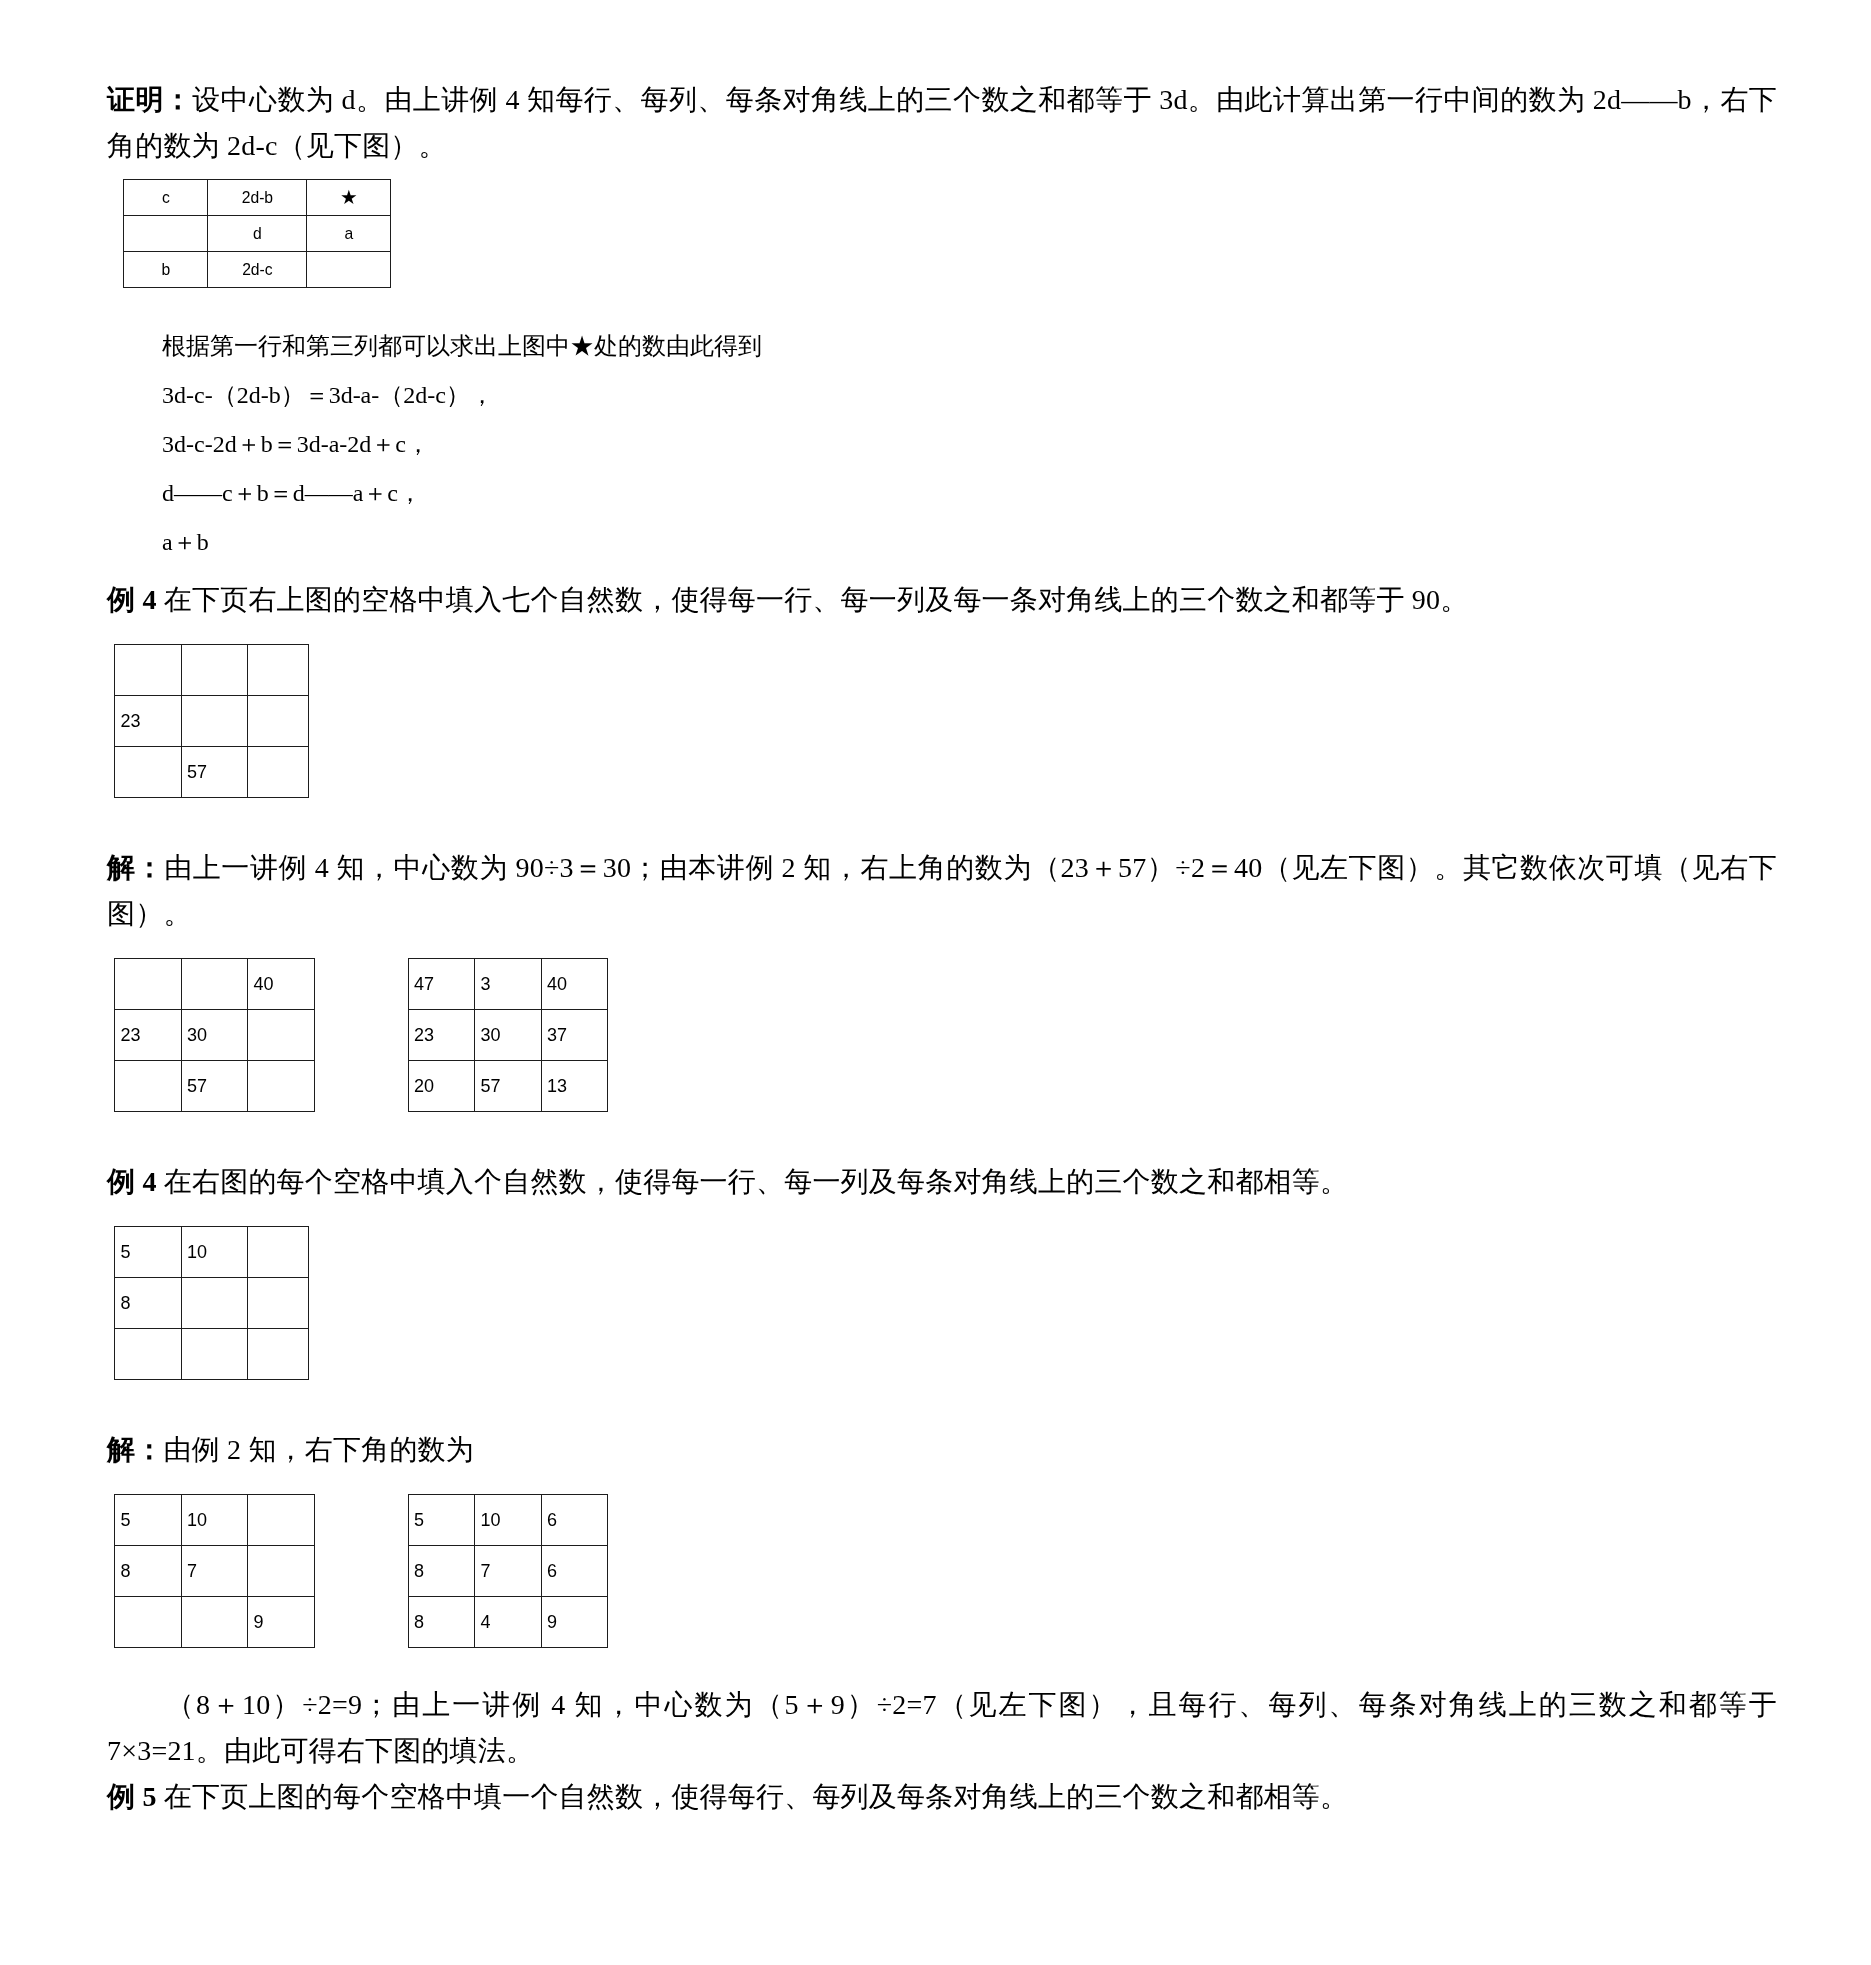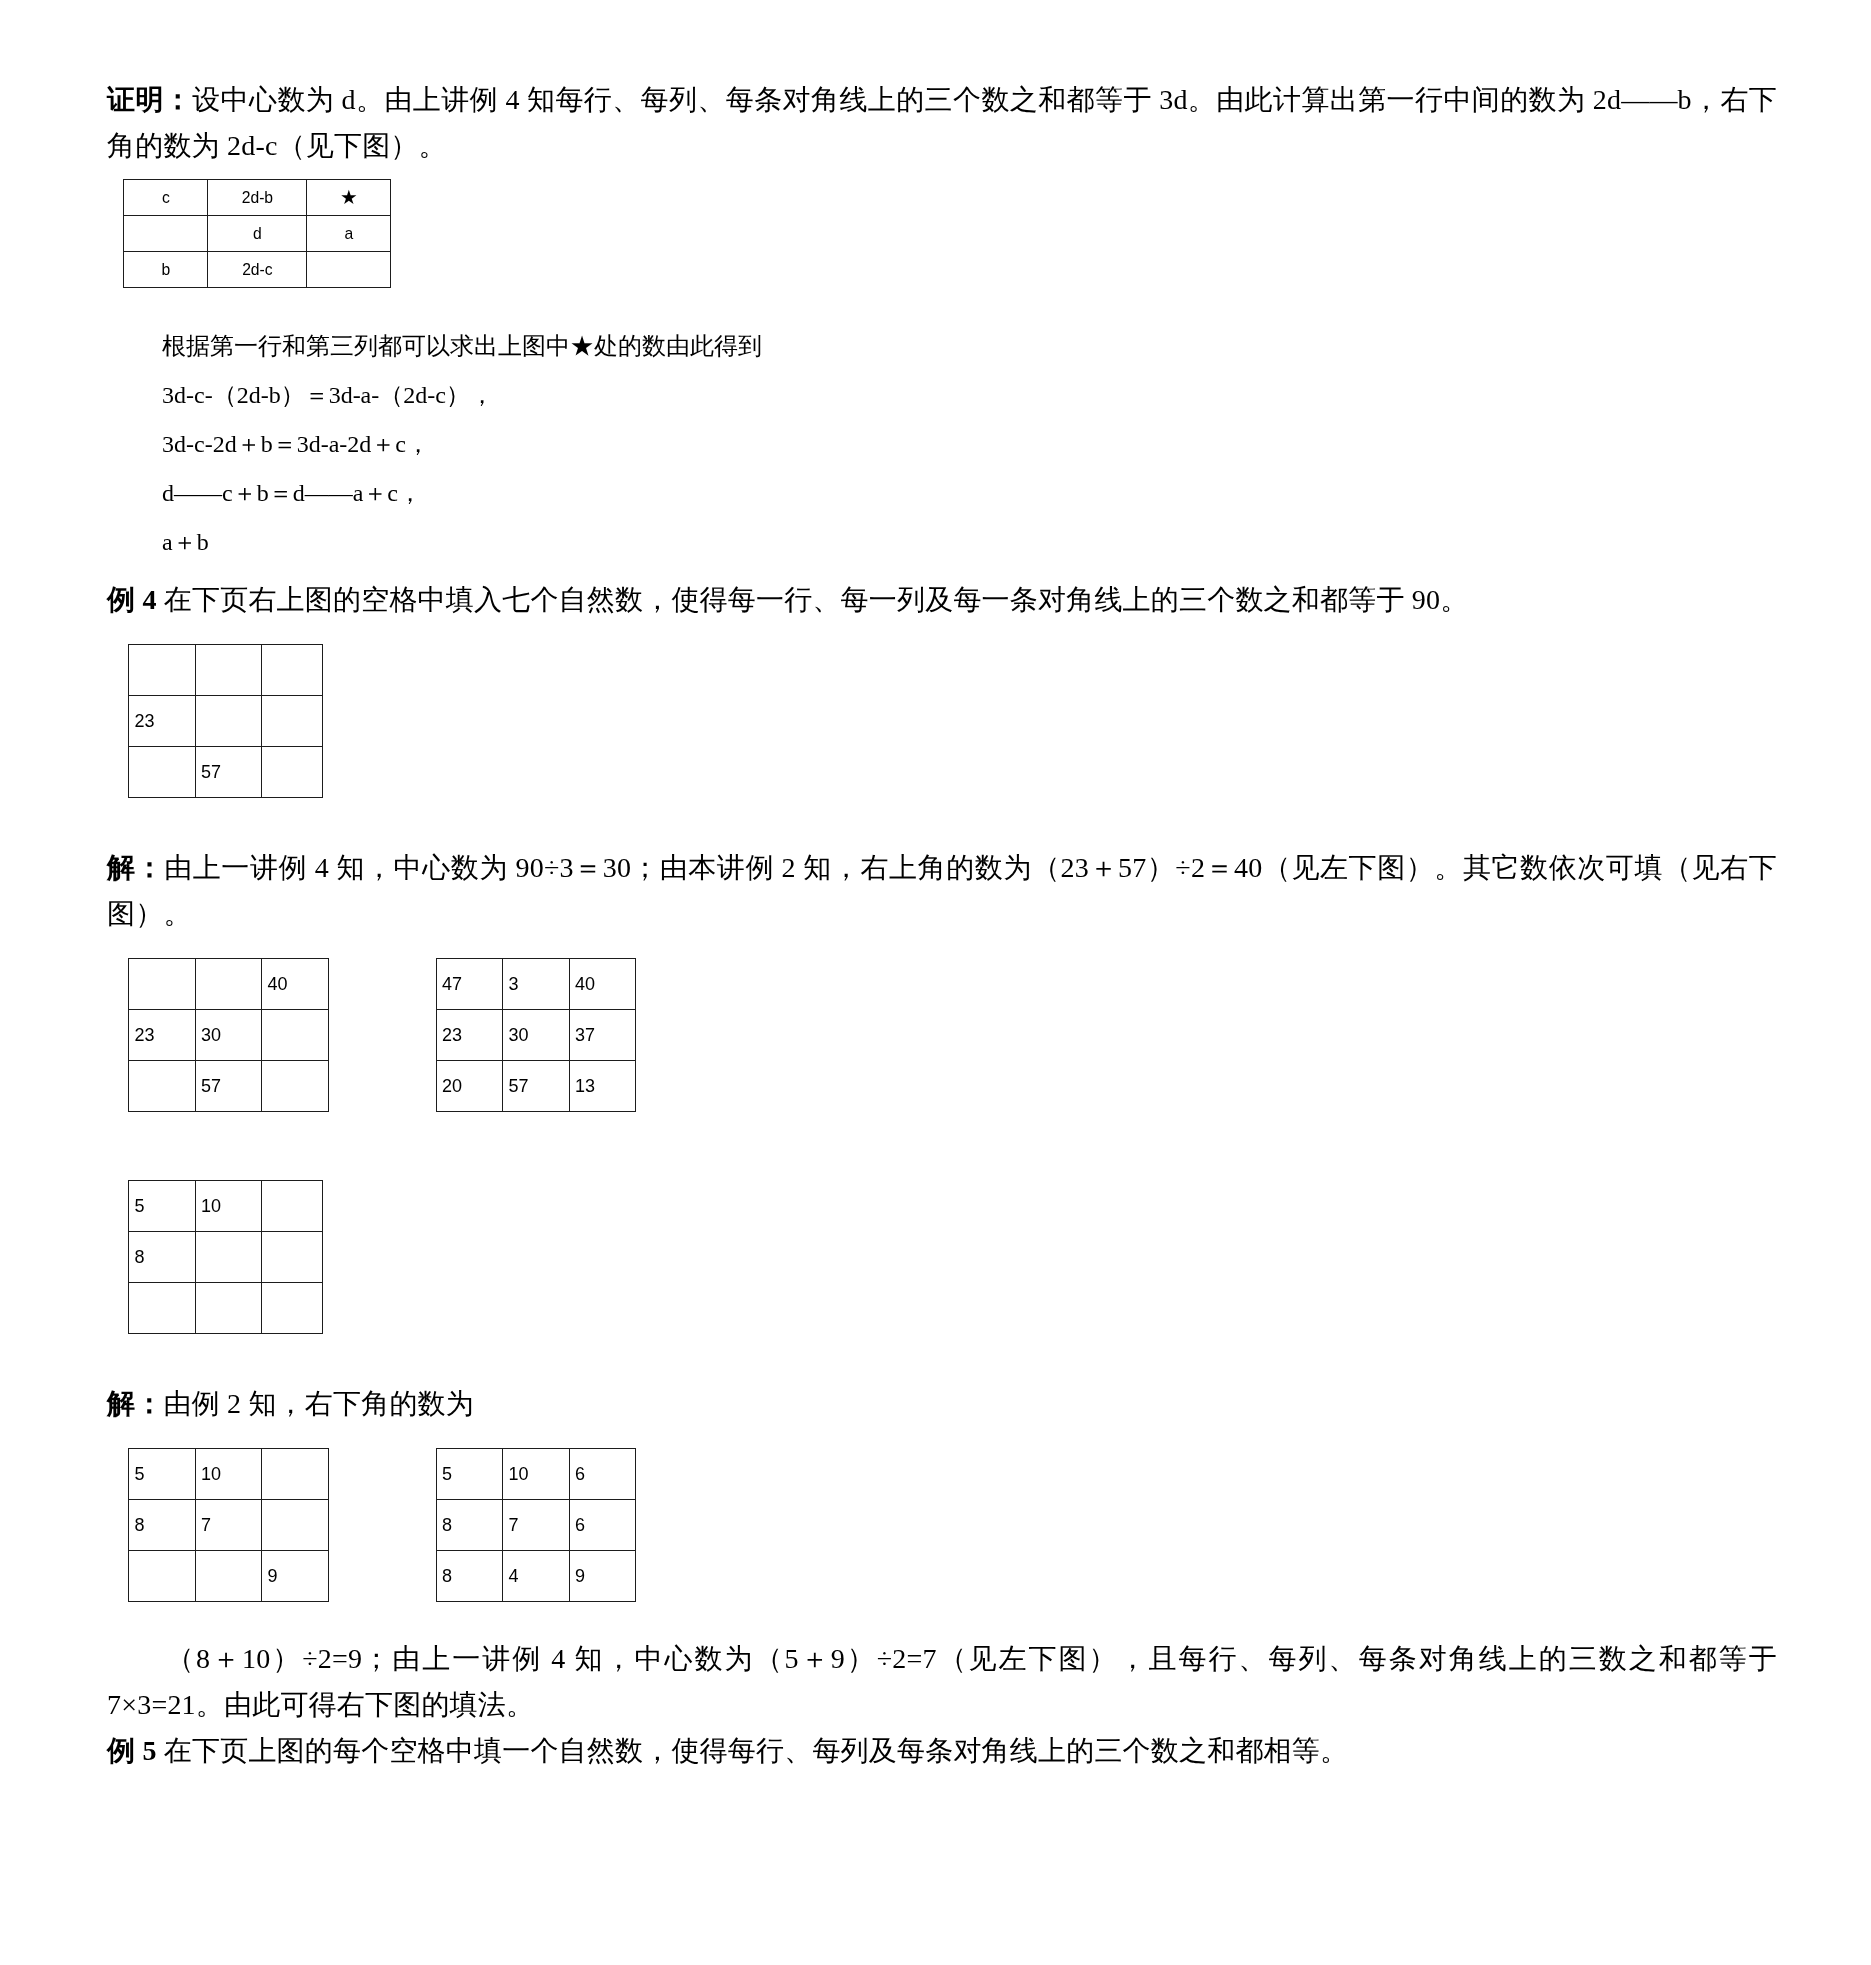--- a/index.html
+++ b/index.html
@@ -81,21 +81,21 @@
     height: 35px;
     font-size: 15.7px;
     border-width: 0.8px;
   }
   .grid-proof td.c1 { width: 83px; }
   .grid-proof td.c2 { width: 98px; }
   .grid-proof td.c3 { width: 83px; }
   .grid-proof td.star { font-size: 19.7px; }
 
   
-  .grid-square { margin-left: 29px; }
+  .grid-square { margin-left: 15px; }
   .grid-square td {
     width: 60px;
     height: 50px;
     font-size: 18px;
   }
   .grid-square td.left { text-align: left; padding-left: 5.5px; }
 
   .grid-pairgap { width: 78px; }
 </style>
 </head>
@@ -212,20 +212,21 @@
           <td class="left">20</td>
           <td class="left">57</td>
           <td class="left">13</td>
         </tr>
       </tbody>
         </table>
     </div>
 
     <div class="spacer-xl"></div>
 
+    <p class="para"><span class="lead">例 4</span> <span>在右图的每个空格中填入个自然数，使得每一行、每一列及每条对角线上的三个数之和都相等。</span></p>
 
     <div class="spacer-md"></div>
 
     <div class="grid-row">
       <table class="grid grid-square">
         <tbody>
             <tr>
           <td class="left">5</td>
           <td class="left">10</td>
           <td></td>

